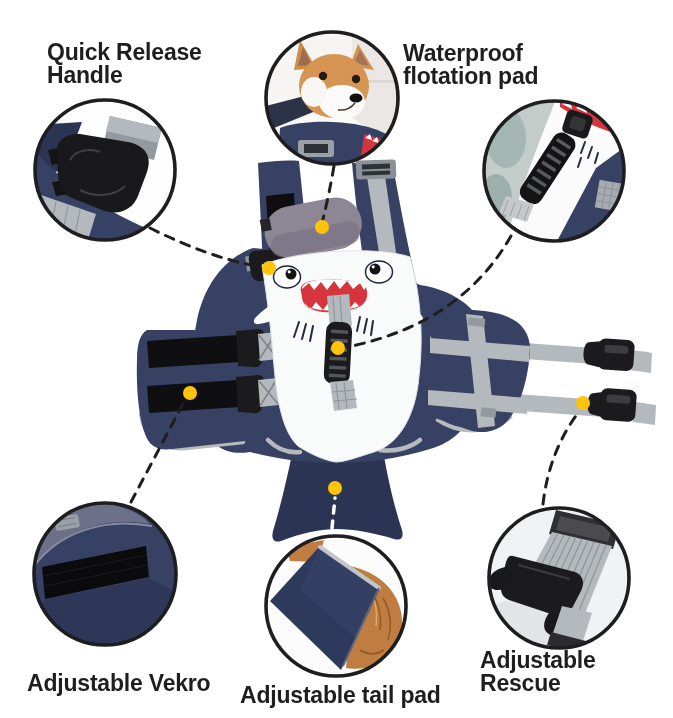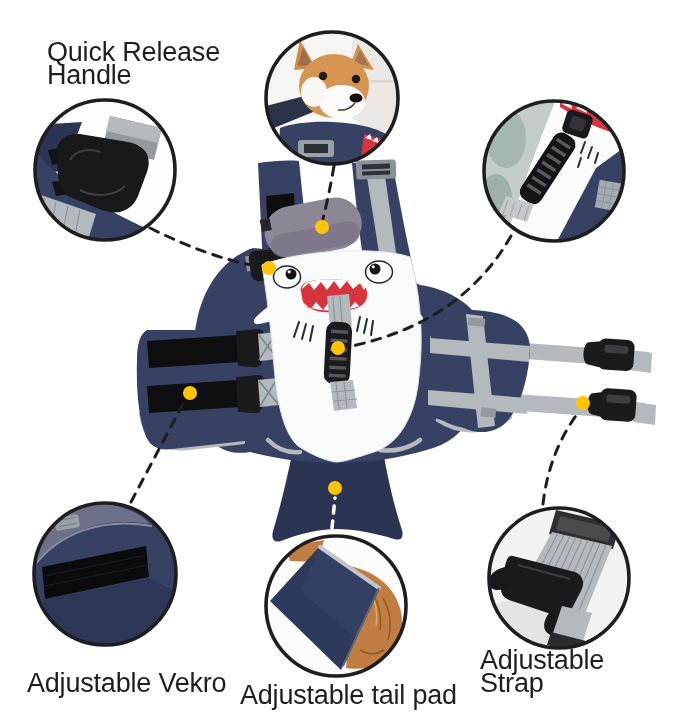--- a/index.html
+++ b/index.html
@@ -1,20 +1,20 @@
 <!DOCTYPE html>
 <html style="--page_bg: #ffffff; --ink: #1e1e20; --navy: #374163; --navy_dark: #2b3453; --navy_deep: #242c49; --panel_white: #f9fafa; --strap_gray: #b4b9be; --strap_gray_dark: #94999f; --hardware_black: #1b1b1d; --mouth_red: #d7353e; --dot_yellow: #ffc408; --pad_gray: #8c8695; --teal_bg: #c3ccc9; --fur_orange: #bf7d42; --velcro_lilac: #6d7089; --light_bg: #f1f2f3; --trim_gray: #b6babf;"><head>
 <meta charset="utf-8">
 <style>
   html,body{margin:0;padding:0;background:#fff;}
   .stage{position:relative;width:673px;height:718px;background:var(--page_bg,#fff);overflow:hidden;
          font-family:"Liberation Sans",sans-serif;}
   svg{position:absolute;left:0;top:0;}
-  .label{position:absolute;color:var(--ink,#1e1e20);font-size:27px;line-height:23px;
-         font-weight:400;letter-spacing:-0.2px;}
+  .label{position:absolute;color:var(--ink,#1e1e20);font-size:23px;line-height:23px;
+         font-weight:700;letter-spacing:-0.2px;}
   .label span{display:block;}
   
   .f-navy{fill:var(--navy);} .f-navy2{fill:var(--navy_dark);}
   .f-white{fill:var(--panel_white);} .f-gray{fill:var(--strap_gray);} .f-gray2{fill:var(--strap_gray_dark);}
   .f-black{fill:var(--hardware_black);} .f-red{fill:var(--mouth_red);} .f-yellow{fill:var(--dot_yellow);}
   .f-pad{fill:var(--pad_gray);} .f-teal{fill:var(--teal_bg);} .f-fur{fill:var(--fur_orange);}
   .f-lilac{fill:var(--velcro_lilac);} .f-light{fill:var(--light_bg);}
   .trim{stroke:var(--trim_gray);stroke-width:4.5;fill:none;stroke-linecap:round;}
   .dash{stroke:var(--ink);stroke-width:3;stroke-dasharray:9 8;fill:none;stroke-linecap:round;}
   .dashw{stroke:#ffffff;stroke-width:3.5;stroke-dasharray:7 8;fill:none;stroke-linecap:round;}
@@ -326,22 +326,26 @@
     <circle class="f-yellow" cx="190" cy="393" r="7"></circle>
     <circle class="f-yellow" cx="335" cy="488" r="7"></circle>
     <circle class="f-yellow" cx="583" cy="403" r="7"></circle>
   </g>
 </svg>
 
   <div class="label" style="left:47px;top:41px;">
     <span>Quick Release</span>
     <span>Handle</span>
   </div>
+  <div class="label" style="left:403px;top:42px;">
+    <span>Waterproof</span>
+    <span>flotation pad</span>
+  </div>
   <div class="label" style="left:27px;top:672px;">
     <span>Adjustable Vekro</span>
   </div>
   <div class="label" style="left:240px;top:684px;">
     <span>Adjustable tail pad</span>
   </div>
   <div class="label" style="left:480px;top:649px;">
-    <span>Adjustable Strap</span>
+    <span>Adjustable Rescue</span>
   </div>
 </div>
 
 </body></html>

